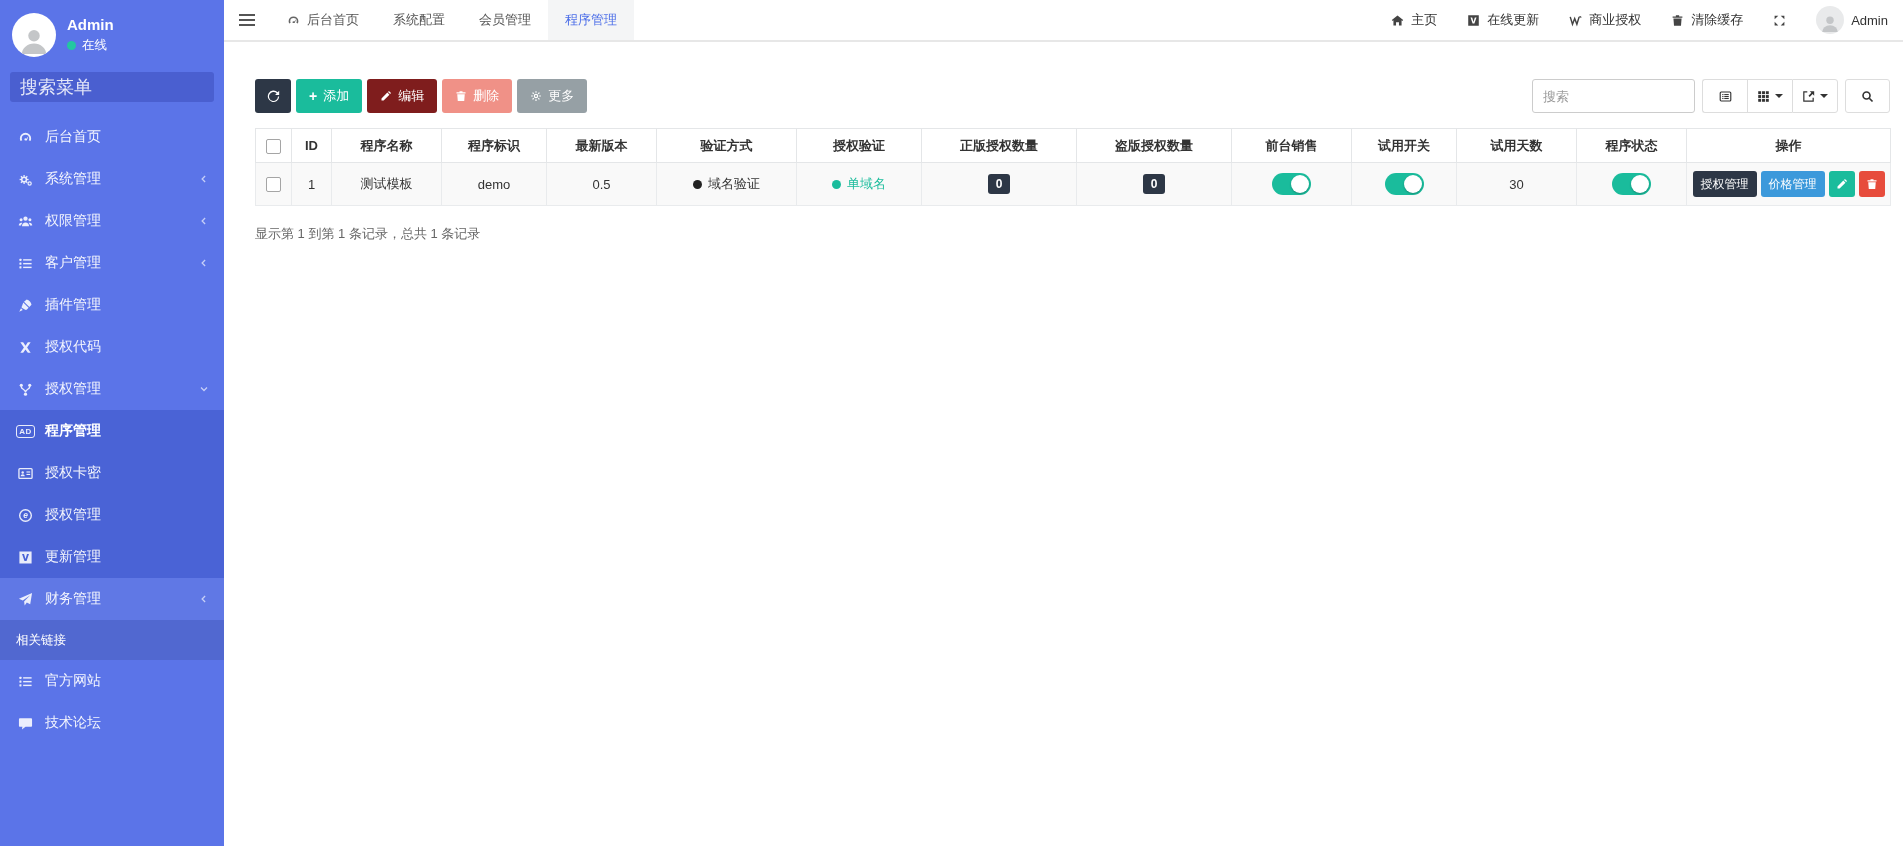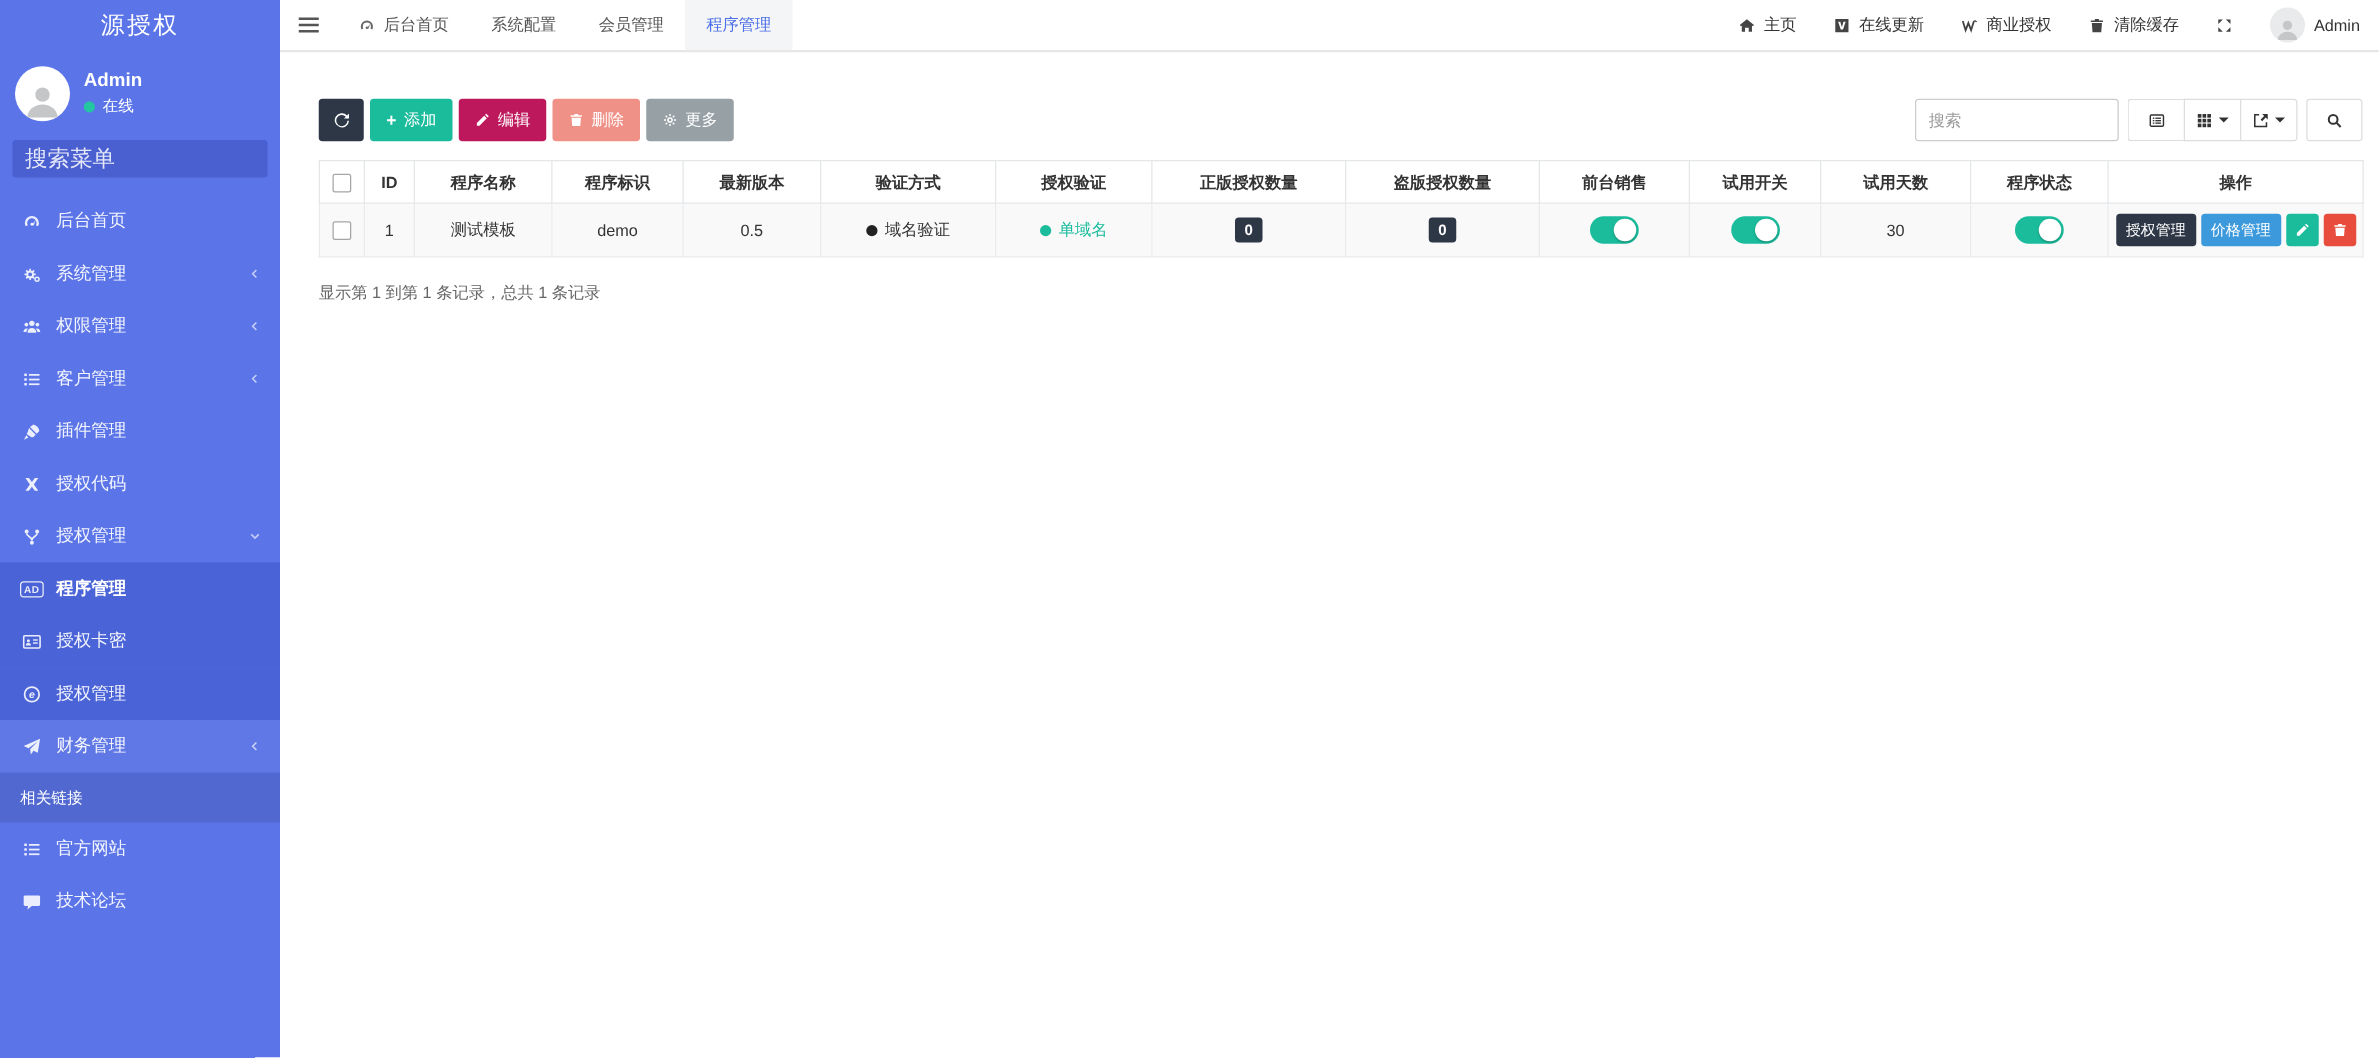--- a/index.html
+++ b/index.html
@@ -49,21 +49,21 @@
   .nav-act .mi { color:#444; }
   .avatar-sm { width:28px; height:28px; border-radius:50%; background:#e9eaeb; display:flex; align-items:flex-end; justify-content:center; overflow:hidden; }
   .avatar-sm svg { width:22px; height:22px; }
 
   .content { flex:1; background:#fff; padding:37px 13px 0 31px; }
   .toolbar { display:flex; justify-content:space-between; align-items:center; margin-bottom:15px; }
   .tb-left { display:flex; gap:5px; }
   .btn { height:34px; border:none; border-radius:3px; color:#fff; font-size:13px; font-family:inherit; display:flex; align-items:center; gap:6px; padding:0 13px; cursor:pointer; }
   .btn-refresh { background:#2d3746; width:36px; justify-content:center; padding:0; }
   .btn-add { background:#1abc9c; }
-  .btn-edit { background:#be185d; cursor:default; }
+  .btn-edit { background:#7f1d1d; cursor:default; }
   .btn-del { background:#f09187; cursor:default; }
   .btn-more { background:#96a0a5; }
   .tb-right { display:flex; align-items:center; gap:7px; }
   .search-box { width:163px; height:34px; border:1px solid #ccc; border-radius:3px; padding:0 10px; font-size:13px; font-family:inherit; color:#333; outline:none; }
   .search-box::placeholder { color:#999; }
   .btn-group { display:flex; }
   .wbtn { height:34px; min-width:45px; background:#fff; border:1px solid #ddd; color:#333; display:flex; align-items:center; justify-content:center; gap:5px; cursor:pointer; padding:0 9px; }
   .btn-group .wbtn { border-right-width:0; }
   .btn-group .wbtn:first-child { border-radius:3px 0 0 3px; }
   .btn-group .wbtn:last-child { border-radius:0 3px 3px 0; border-right-width:1px; }
@@ -87,21 +87,20 @@
   .abtn-blue { background:#3c99db; }
   .abtn-sq { width:26px; padding:0; }
   .abtn-green { background:#1abc9c; }
   .abtn-red { background:#e74c3c; }
   .summary { margin-top:19px; font-size:13px; color:#666; }
 </style>
 </head>
 <body>
 
 <aside class="sidebar">
-  <div class="brand">源授权</div>
 
   <div class="user-panel">
     <div class="avatar-lg">
       <svg viewBox="0 0 16 16" fill="#c4c6c8">
           <circle cx="8" cy="6" r="2.7"></circle>
           <path d="M2.3 14.6a5.7 4.9 0 0 1 11.4 0z"></path>
         </svg>
     </div>
     <div>
       <div class="user-name">Admin</div>
@@ -242,20 +241,28 @@
       <span>授权卡密</span>
     </div>
     <div class="m-item sub">
       <span class="mi">
           <svg class="ic" viewBox="0 0 16 16">
             <circle cx="8" cy="8" r="6.2" fill="none" stroke="currentColor" stroke-width="1.5"></circle>
             <text x="8" y="11" text-anchor="middle" font-size="9" font-weight="bold" font-style="italic" fill="currentColor">e</text>
           </svg>
         </span>
       <span>授权管理</span>
+    </div>
+    <div class="m-item sub">
+      <span class="mi">
+          <svg class="ic" viewBox="0 0 16 16">
+            <path fill="currentColor" fill-rule="evenodd" d="M1.5 1.5h13v13h-13zM4.3 4.2l2.6 7.6h2.2l2.6-7.6h-2.1L8 9.7 6.4 4.2z"></path>
+          </svg>
+        </span>
+      <span>更新管理</span>
     </div>
     <div class="m-item hl">
       <span class="mi">
           <svg class="ic" viewBox="0 0 16 16" fill="currentColor">
             <path d="M15 1L1 7.2l4.1 1.9L13 3.5 6.5 10l.6 4.5 2.3-3.2 3.6 1.7z"></path>
           </svg>
         </span>
       <span>财务管理</span>
       <span class="chev">
           <svg class="ic12" viewBox="0 0 16 16" fill="none" stroke="currentColor" stroke-width="1.7">

